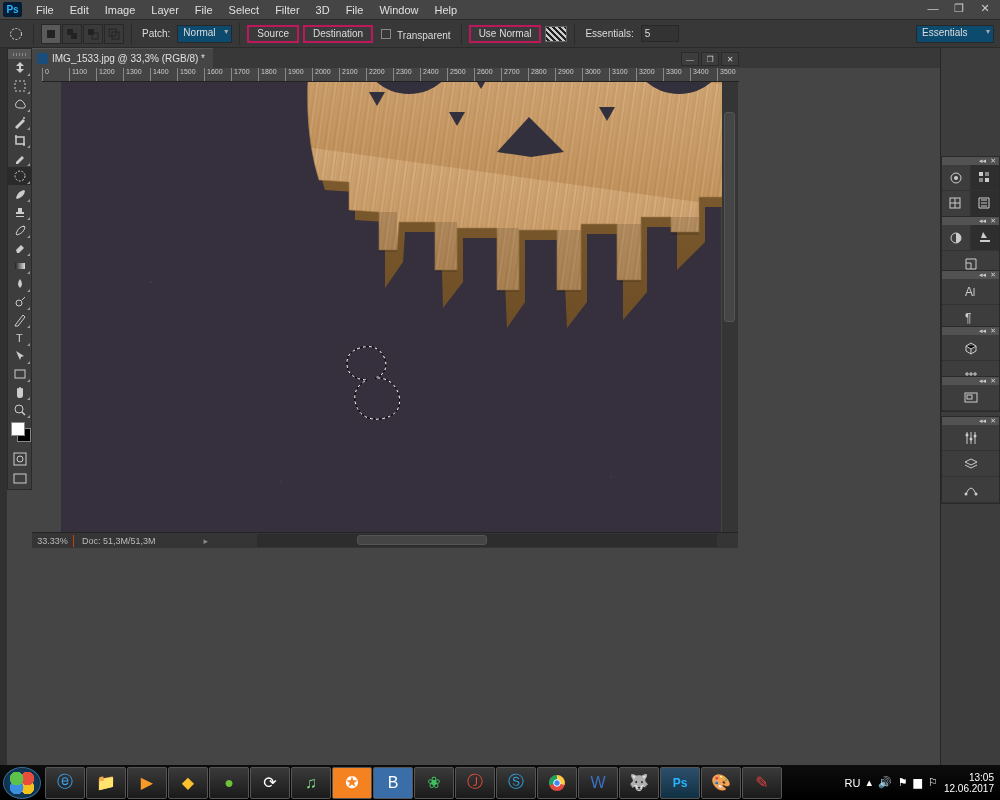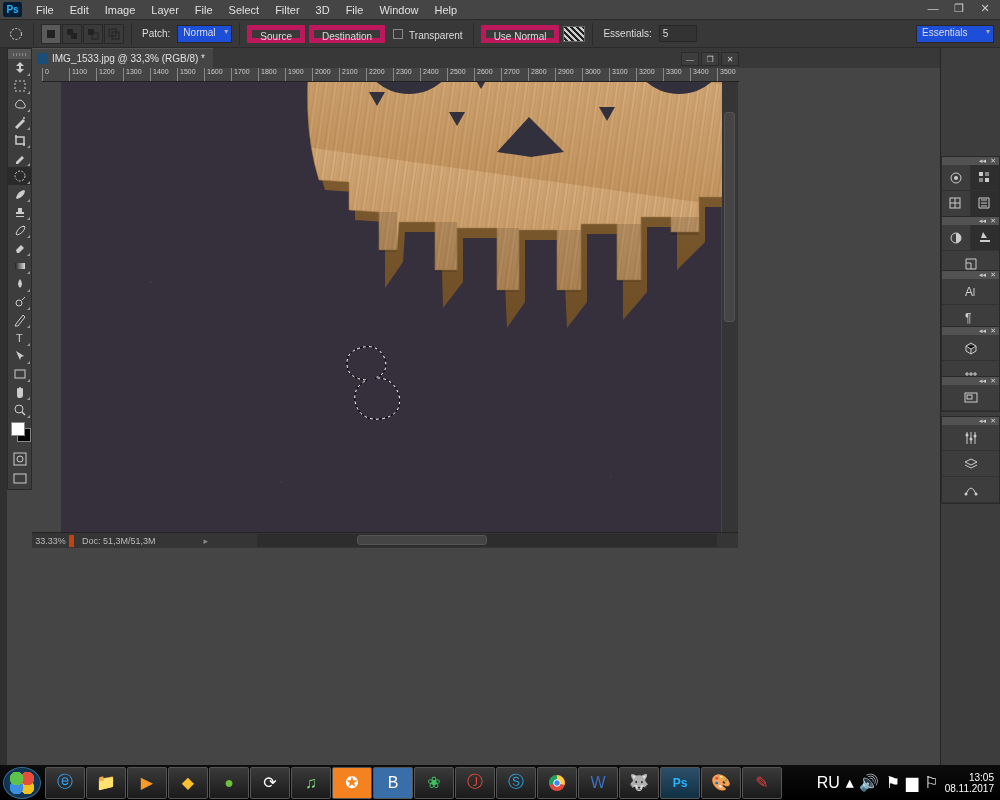--- a/index.html
+++ b/index.html
@@ -13,23 +13,23 @@
 .window-controls span { width: 18px; text-align: center; }
 
 
 .optionsbar { height: 29px; background: #383838; border-top: 1px solid #2a2a2a; border-bottom: 1px solid #2a2a2a; display: flex; align-items: center; padding: 0 6px; gap: 4px; }
 .opt-icon { width: 20px; height: 20px; display: flex; align-items: center; justify-content: center; color: #ddd; }
 .opt-sep { width: 1px; height: 22px; background: #2a2a2a; margin: 0 3px; }
 .opt-selmode { display: flex; gap: 1px; }
 .opt-selmode div { width: 20px; height: 20px; background: #3a3a3a; border: 1px solid #282828; display: flex; align-items: center; justify-content: center; }
 .opt-selmode div.active { background: #5a5a5a; }
 .opt-label { color: #ddd; font-size: 10px; margin: 0 3px; }
-.opt-drop { height: 18px; background: #1d4ed8; border: 1px solid #272727; color: #ddd; font-size: 10px; padding: 1px 14px 1px 5px; position: relative; min-width: 55px; }
+.opt-drop { height: 18px; background: #0c4a6e; border: 1px solid #272727; color: #ddd; font-size: 10px; padding: 1px 14px 1px 5px; position: relative; min-width: 55px; }
 .opt-drop::after { content: "▾"; position: absolute; right: 3px; top: 1px; font-size: 8px; color: #aaa; }
-.opt-btn { height: 18px; background: #3a3a3a; border: 5px solid #be185d; color: #ddd; font-size: 10px; padding: 1px 8px; }
+.opt-btn { height: 18px; background: #3a3a3a; border: 2px solid #be185d; color: #ddd; font-size: 10px; padding: 1px 8px; }
 .opt-check { width: 10px; height: 10px; border: 1px solid #888; margin-right: 3px; display: inline-block; vertical-align: middle; }
 .opt-pattern { width: 22px; height: 16px; background: linear-gradient(45deg,#222 25%,#ccc 25%,#ccc 50%,#222 50%,#222 75%,#ccc 75%); background-size: 6px 6px; border: 1px solid #666; }
 .opt-input { width: 38px; height: 17px; background: #333; border: 1px solid #272727; color: #ddd; font-size: 10px; padding: 1px 3px; }
 .workspace-drop { margin-left: auto; min-width: 78px; }
 
 
 .tabbar { height: 20px; background: #383838; display: flex; align-items: stretch; padding-left: 32px; }
 .doc-tab { background: #454545; color: #e0e0e0; font-size: 10px; padding: 3px 8px 3px 5px; display: flex; align-items: center; border-top: 1px solid #555; }
 .doc-tab-icon { width: 11px; height: 11px; background: #1a4d7a; margin-right: 4px; display: inline-block; }
 .doc-win-controls { position: absolute; right: 261px; top: 52px; display: flex; gap: 2px; }
@@ -58,21 +58,21 @@
 
 
 .canvas-wrap { position: absolute; left: 44px; top: 82px; width: 693px; height: 450px; background: #454545; overflow: hidden; }
 .canvas { position: absolute; left: 17px; top: 0; width: 660px; height: 450px; background: #3a3340; }
 .skull { position: absolute; left: 218px; top: -60px; width: 470px; height: 390px; }
 .dust { position: absolute; width: 100%; height: 100%; pointer-events: none; }
 .sel-marquee { position: absolute; left: 280px; top: 263px; width: 70px; height: 77px; pointer-events: none; }
 
 
 .statusbar { position: absolute; left: 32px; top: 532px; width: 706px; height: 16px; background: #353535; border-top: 1px solid #242424; display: flex; align-items: center; color: #bbb; font-size: 9px; }
-.zoom-box { width: 42px; text-align: center; border-right: 5px solid #c2410c; padding: 1px 0; }
+.zoom-box { width: 42px; text-align: center; border-right: 1px solid #c2410c; padding: 1px 0; }
 .doc-info { padding: 1px 8px; }
 .sb-sep { margin-left: 40px; color: #888; }
 .hscroll { position: absolute; left: 225px; top: 1px; width: 460px; height: 13px; background: #2d2d2d; }
 .hscroll-thumb { position: absolute; left: 100px; top: 1px; width: 130px; height: 10px; background: #454545; border: 1px solid #555; border-radius: 3px; }
 
 
 .vscroll { position: absolute; left: 722px; top: 82px; width: 16px; height: 464px; background: #353535; }
 .vscroll-thumb { position: absolute; left: 2px; top: 30px; width: 11px; height: 210px; background: #454545; border: 1px solid #555; border-radius: 3px; }
 
 
@@ -85,21 +85,21 @@
 .panel-cell + .panel-cell { border-left: 1px solid #323232; }
 .panel-cell.active { background: #2e2e2e; }
 
 
 .taskbar { position: absolute; left: 0; bottom: 0; width: 1000px; height: 35px; background: linear-gradient(#0d0d0d,#000); display: flex; align-items: center; padding: 0 3px; }
 .start-orb { width: 38px; height: 32px; border-radius: 50%; background: radial-gradient(circle at 35% 35%, #5dc24a 0 22%, transparent 23%), radial-gradient(circle at 65% 35%, #e84d3c 0 22%, transparent 23%), radial-gradient(circle at 35% 65%, #3b8ee0 0 22%, transparent 23%), radial-gradient(circle at 65% 65%, #f2c21a 0 22%, transparent 23%), radial-gradient(#164e7a,#0a243a); border: 1px solid #3a6a8f; }
 .tb-apps { display: flex; gap: 1px; margin-left: 4px; }
 .tb-app { width: 40px; height: 32px; background: linear-gradient(#3a3a3a,#1a1a1a); border: 1px solid #555; border-radius: 2px; display: flex; align-items: center; justify-content: center; font-size: 16px; color: #fff; }
 .tb-app.ps { background: linear-gradient(#2d4f6a,#103043); }
 .tb-tray { margin-left: auto; display: flex; align-items: center; gap: 6px; color: #fff; font-size: 10px; padding-right: 3px; }
-.tb-tray .trayi { font-size: 16px; text-align: right; }
+.tb-tray .trayi { font-size: 11px; text-align: right; }
 .tb-time { text-align: right; line-height: 1.1; font-size: 10px; }
 
 svg { display: block; }
 </style>
 </head>
 <body>
 
 <div class="left-gap"></div>
 
 <div class="menubar">
@@ -778,16 +778,16 @@
   </div>
   <div class="tb-tray">
     <span class="trayi">RU</span>
     <span class="trayi">▴</span>
     <span class="trayi">🔊</span>
     <span class="trayi">⚑</span>
     <span class="trayi">▆</span>
     <span class="trayi">⚐</span>
     <div class="tb-time">
       <div>13:05</div>
-      <div>08.11.2017</div>
+      <div>12.06.2017</div>
     </div>
   </div>
 </div>
 
 </body></html>

